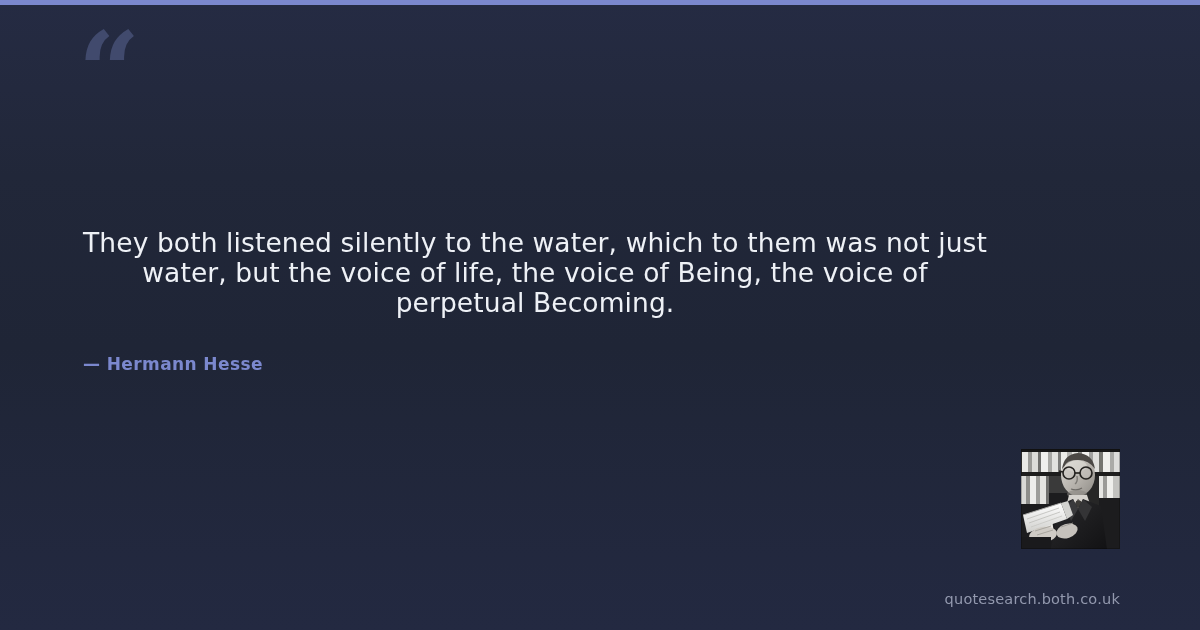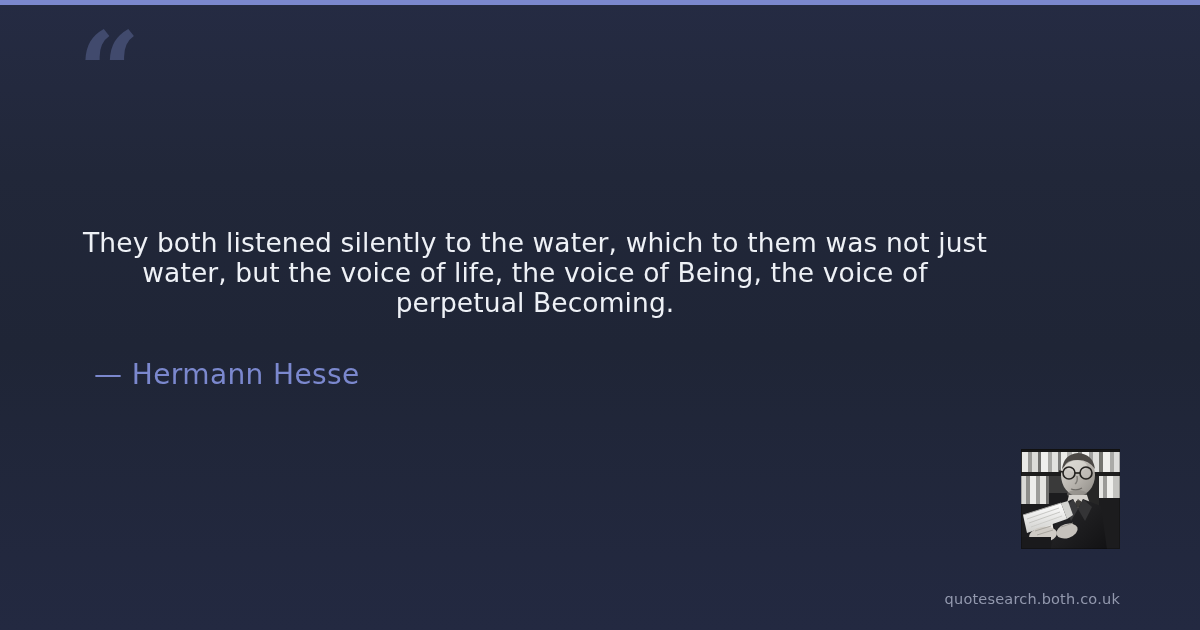--- a/index.html
+++ b/index.html
@@ -58,25 +58,25 @@
     font-size: 26.5px;
     line-height: 30px;
     font-weight: 400;
     color: #eef1f6;
     letter-spacing: 0.1px;
     max-width: 910px;
     text-align: center;
   }
 
   .author {
-    margin: 14px;
+    margin: 3px;
     padding-top: 30px;
-    font-size: 28px;
+    font-size: 17px;
     line-height: 26px;
-    font-weight: 400;
+    font-weight: 700;
     color: #7b88ce;
     letter-spacing: 0.4px;
   }
 
   .portrait {
     position: absolute;
     left: 1021px;
     top: 449px;
     width: 99px;
     height: 100px;

